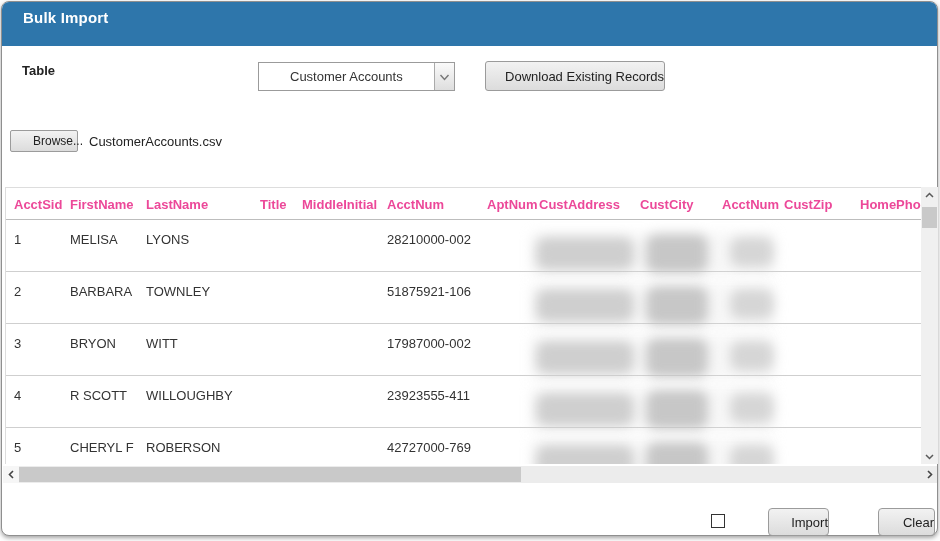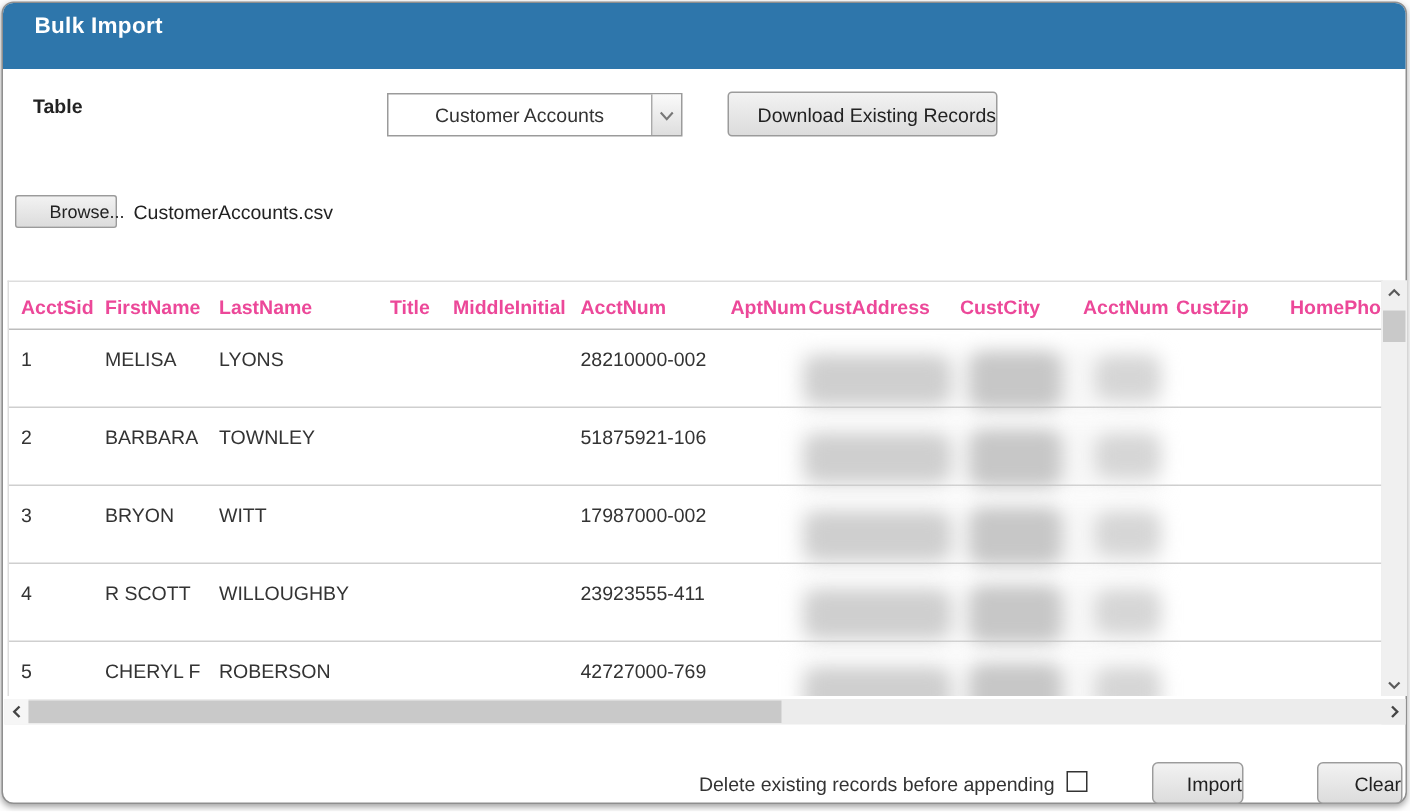--- a/index.html
+++ b/index.html
@@ -175,20 +175,19 @@
           </svg>
       </span>
       <span class="thumb"></span>
       <span class="btnend right">
         <svg class="arrow-glyph" width="9" height="9" viewBox="0 0 9 9">
             <path d="M3 1 L6.5 4.5 L3 8" fill="none" stroke="#444" stroke-width="1.6"></path>
           </svg>
       </span>
     </div>
 
-    <span class="footlabel">Delete existing records before appending</span>
     <span class="checkbox"></span>
 
     <button class="btn" style="left:766px;top:506px;width:61px;height:28px;">Import</button>
     <button class="btn" style="left:876px;top:506px;width:57px;height:28px;">Clear</button>
 
   </div>
 </div>
 
 </body></html>

